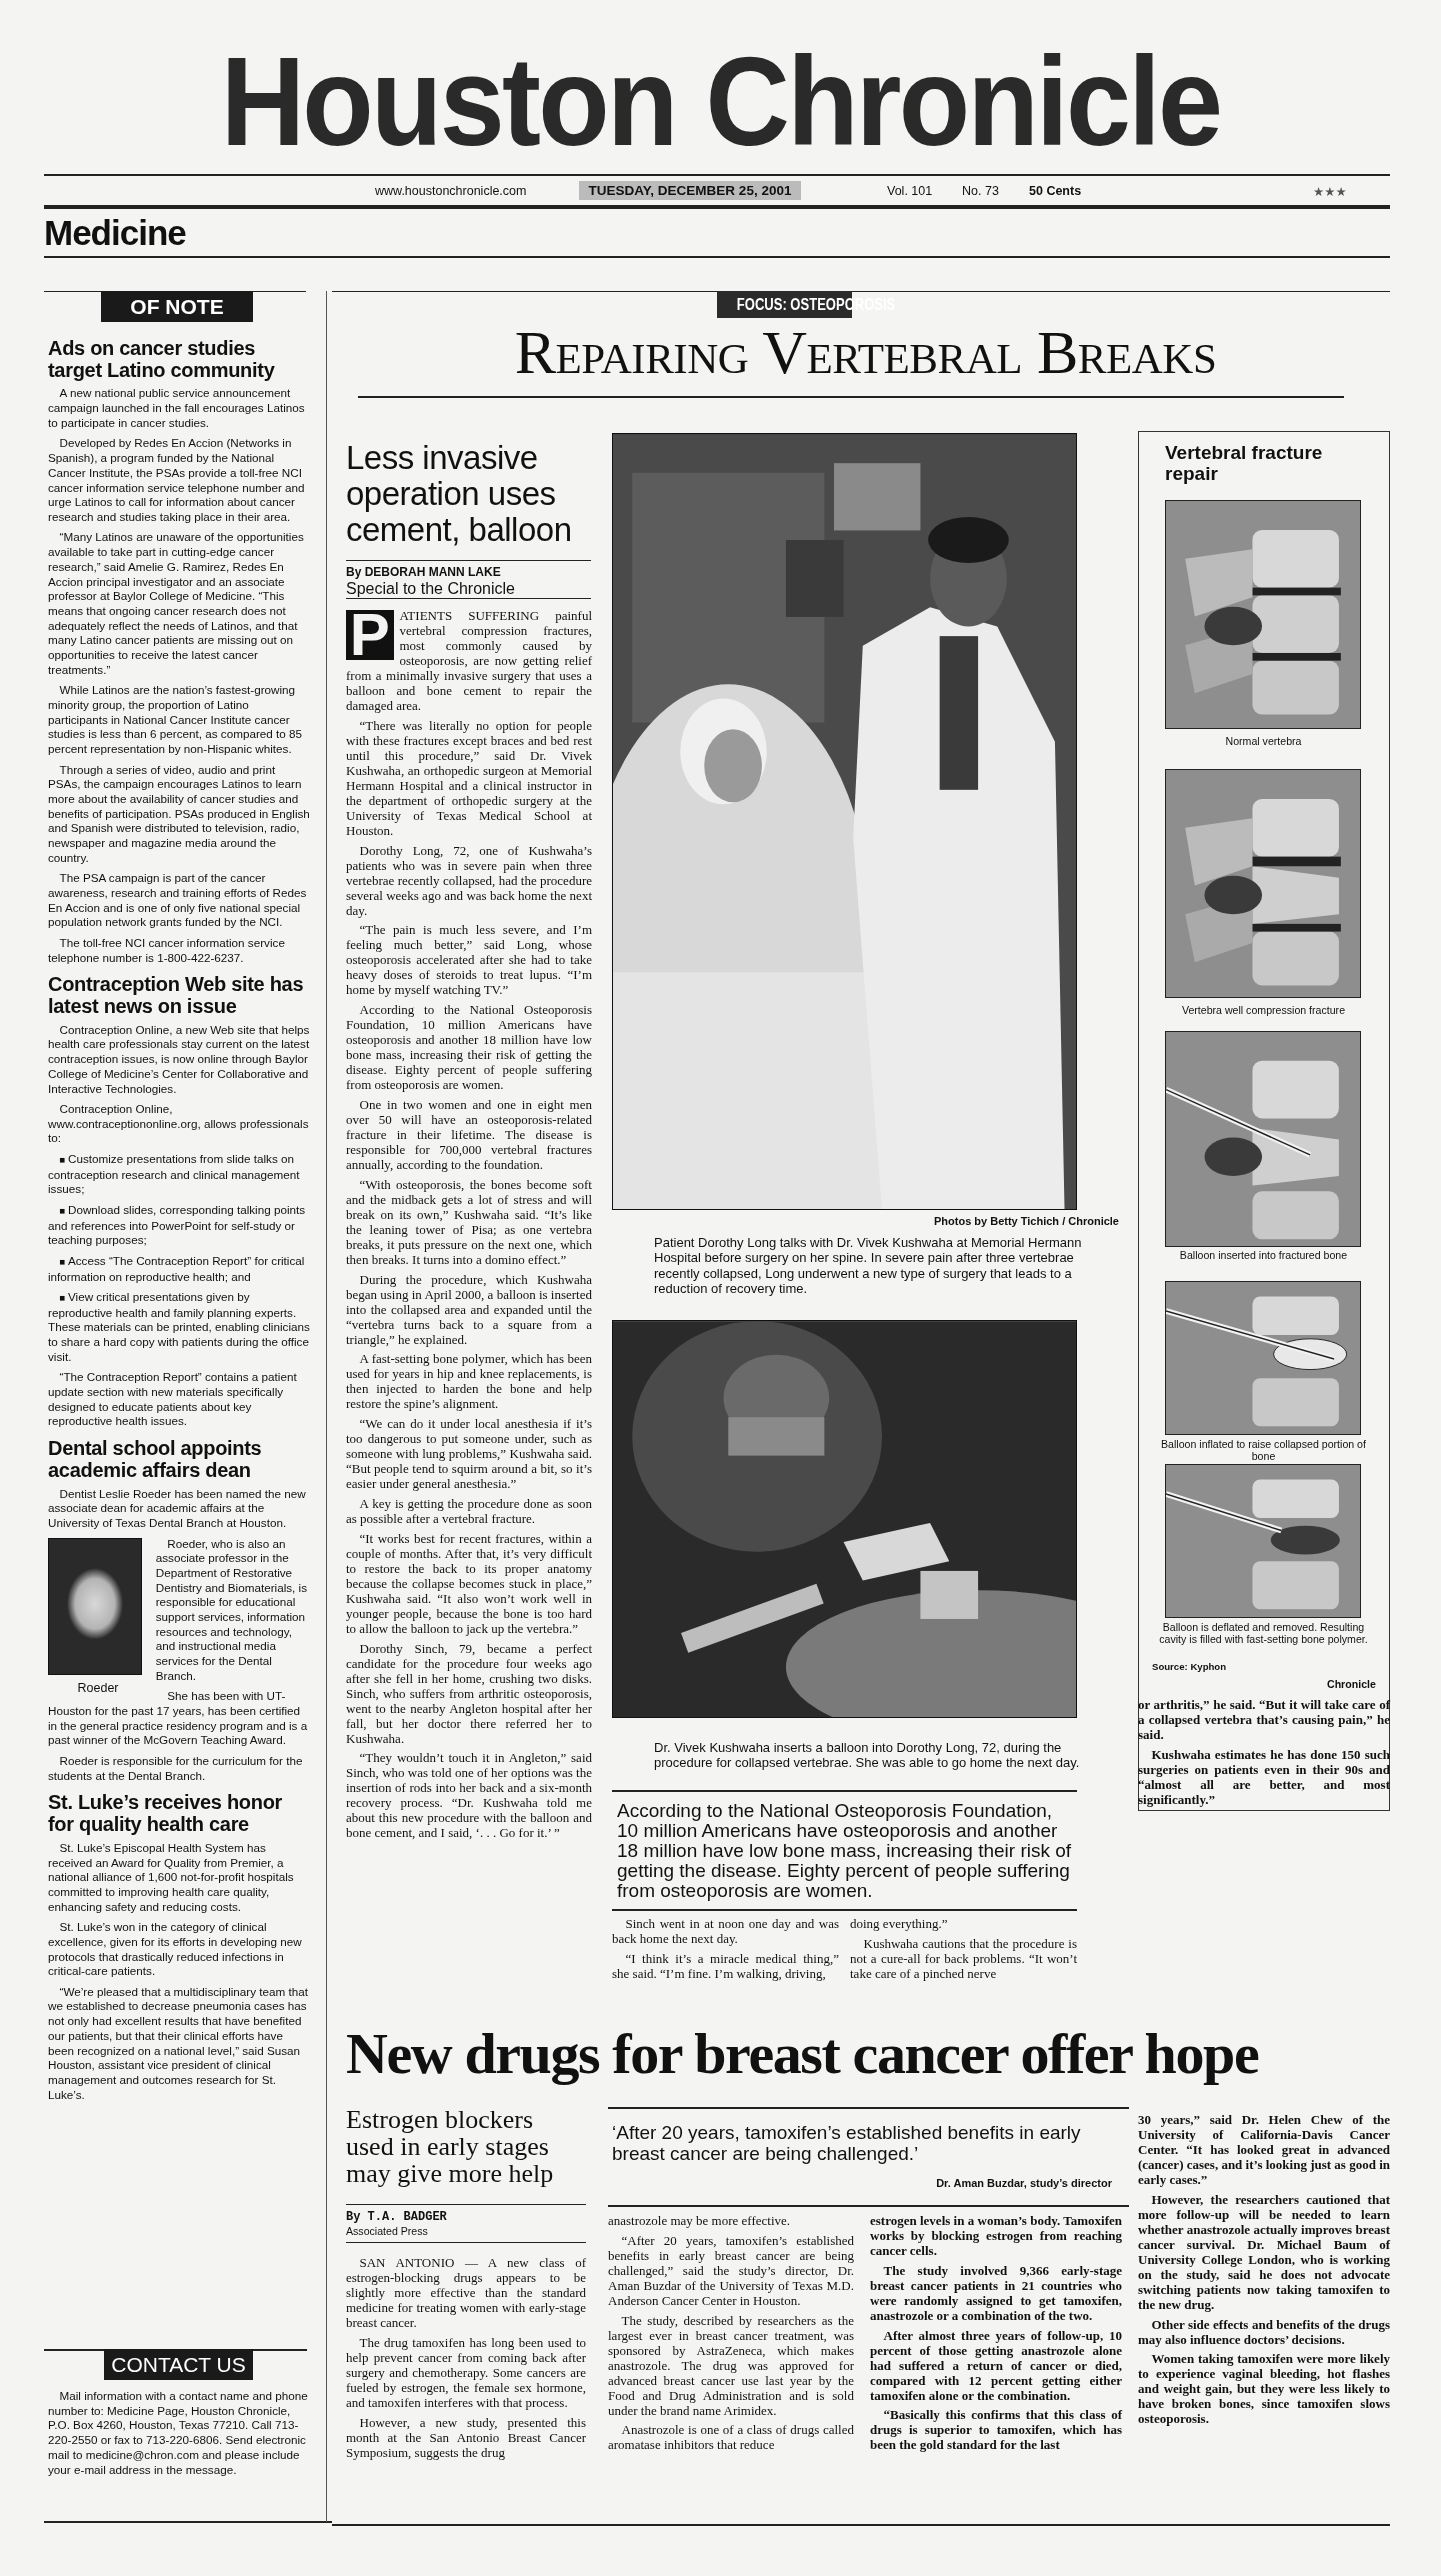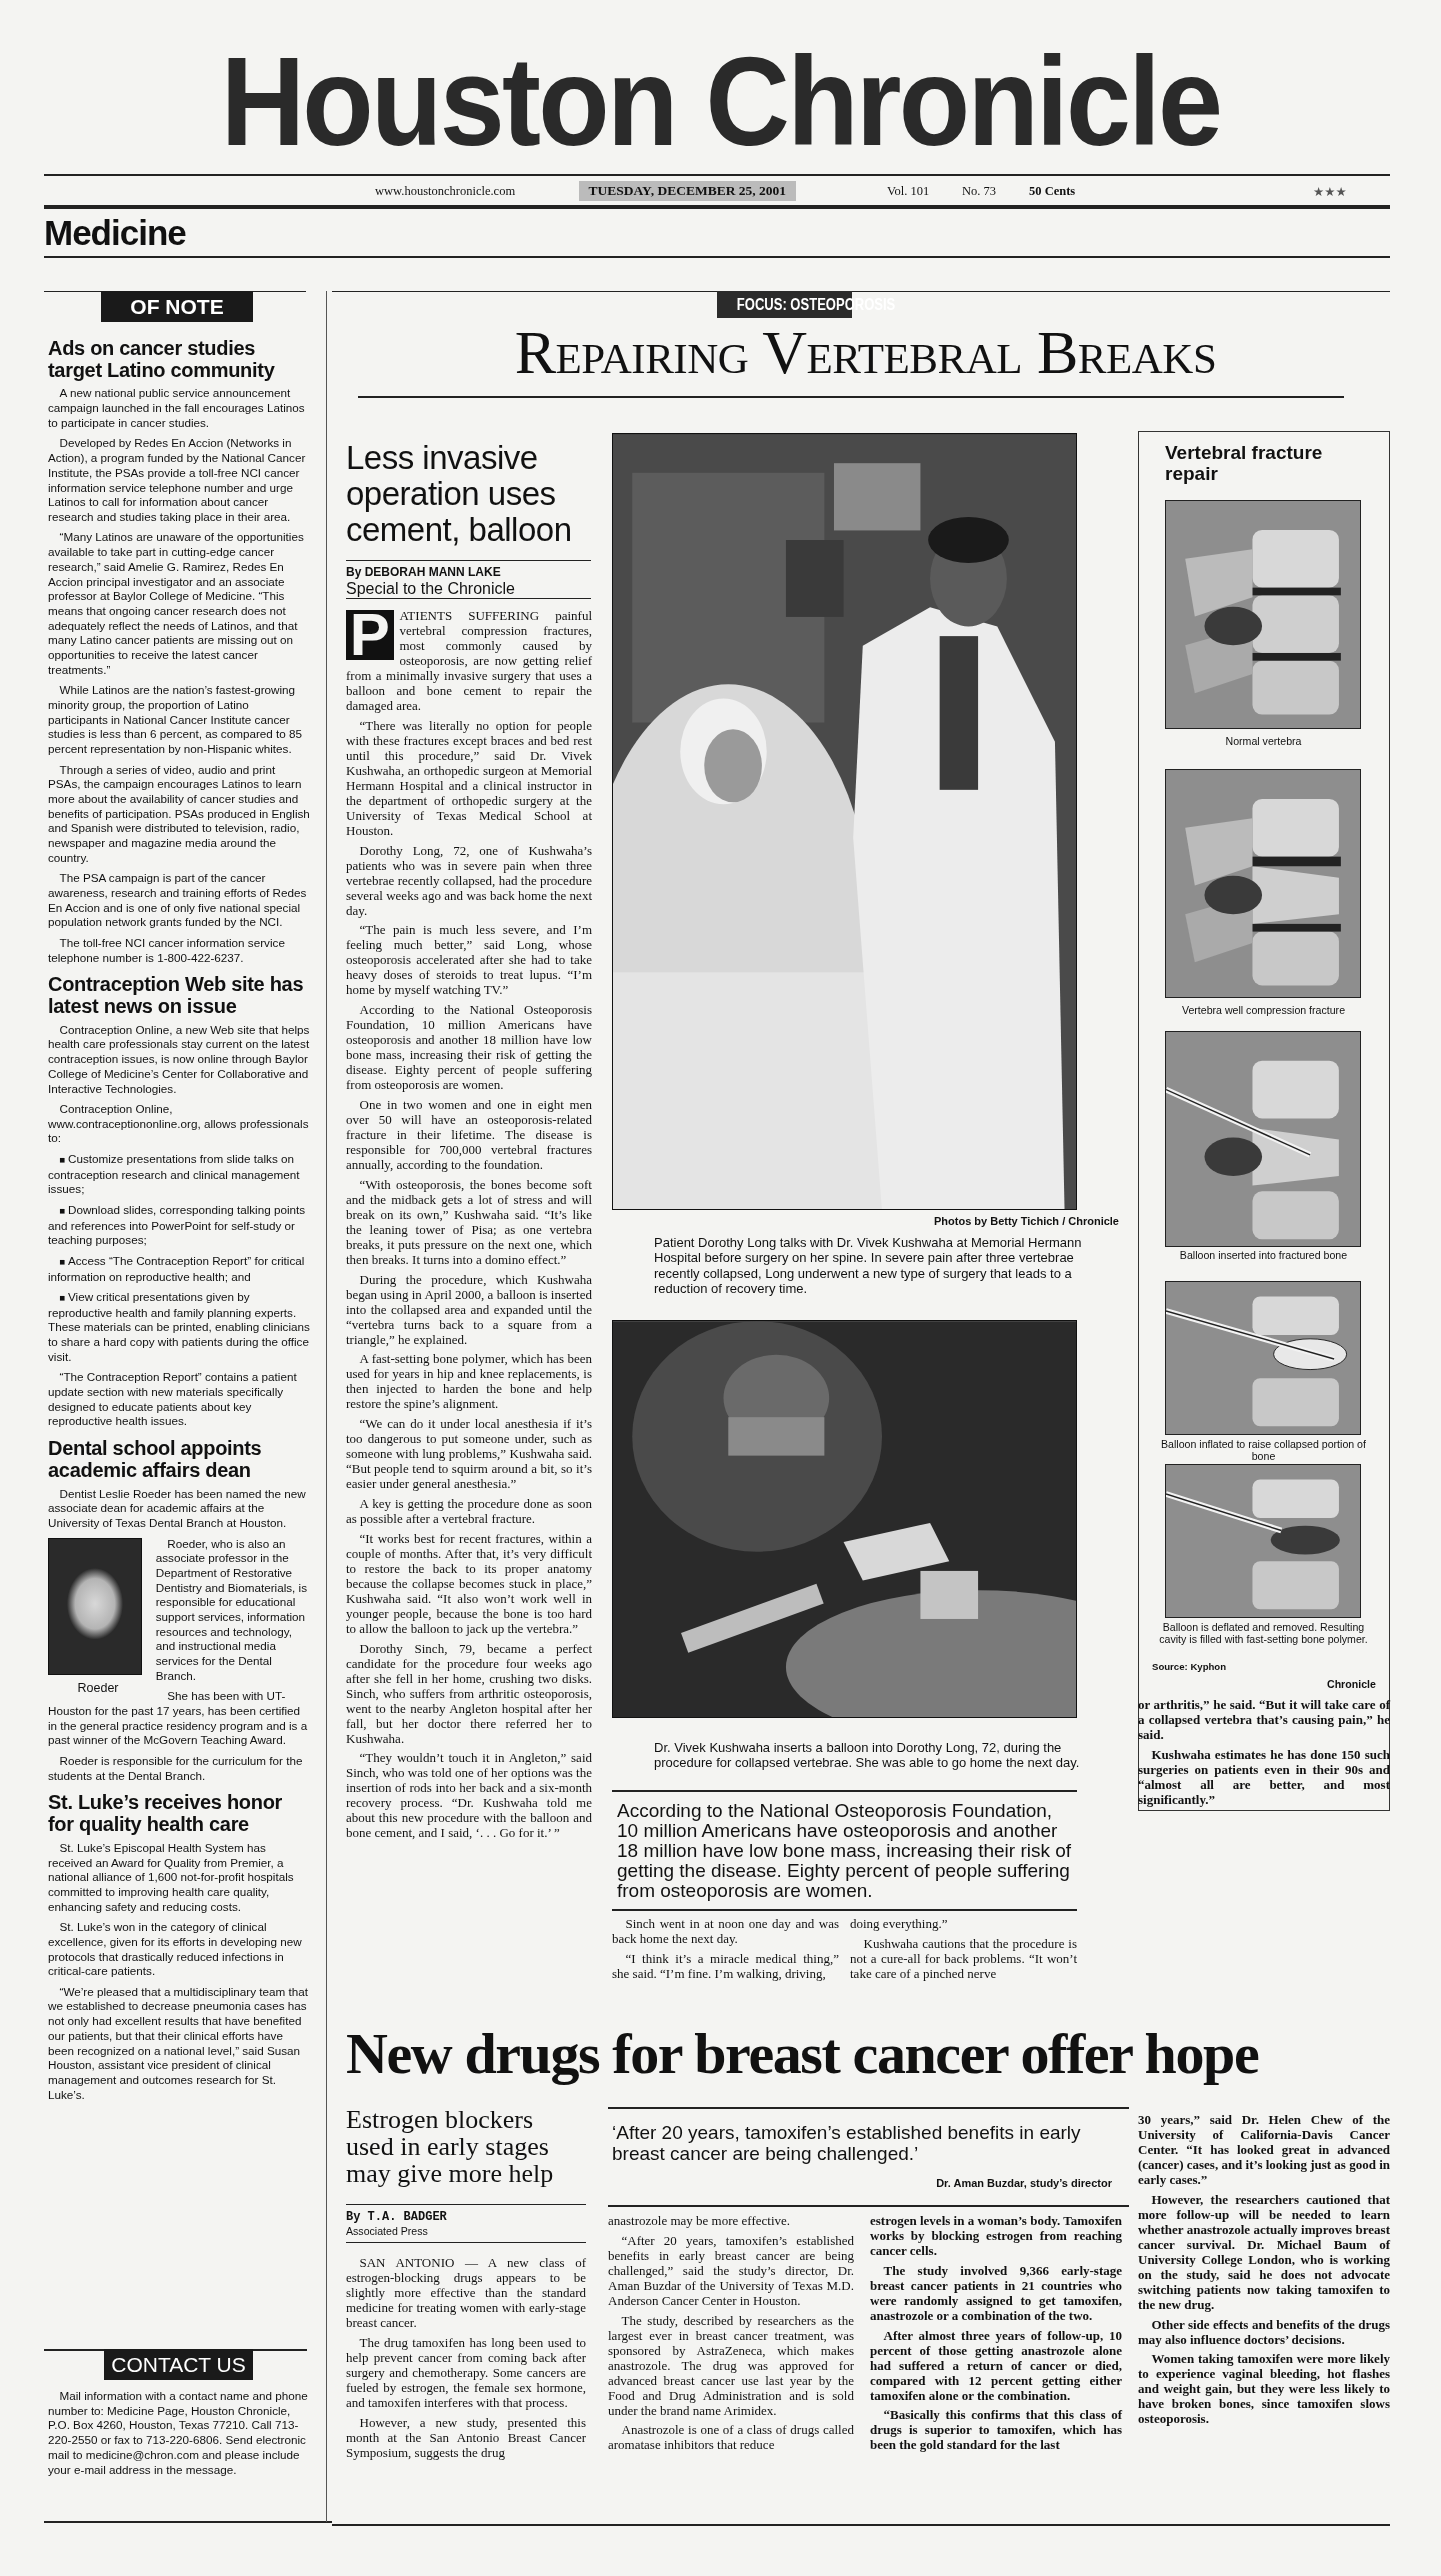--- a/index.html
+++ b/index.html
@@ -5,21 +5,21 @@
   * { box-sizing: border-box; margin: 0; padding: 0; }
   html, body { width: 1441px; height: 2576px; background: #f4f4f2; overflow: hidden; }
   body { position: relative; color: #111; font-family: "Liberation Serif", serif; }
   .abs { position: absolute; }
   .sans { font-family: "Liberation Sans", sans-serif; }
   .serif { font-family: "Liberation Serif", serif; }
 
   
   #masthead { left: 0; top: 38px; width: 1441px; text-align: center; font-family: "Liberation Sans", sans-serif; font-weight: 700; font-size: 127px; letter-spacing: -2.9px; color: #2a2a2a; line-height: 1; transform: scaleX(0.92); }
   .rule { position: absolute; background: #222; }
-  #dateline { left: 0; top: 181px; width: 1252px; height: 21px; font-family: Liberation Serif, serif; font-size: 12.5px; }
+  #dateline { left: 0; top: 181px; width: 1252px; height: 21px; font-family: Liberation Sans, sans-serif; font-size: 12.5px; }
   #dateline span { position: absolute; top: 2.9px; }
   #date-box { background: #bbb; padding: 1.9px 9.6px; font-weight: 700; font-size: 13.5px; }
   #section-title { left: 44px; top: 213px; font-family: "Liberation Sans", sans-serif; font-weight: 700; font-size: 35px; letter-spacing: -1px; }
 
   
   .tag-box { position: absolute; background: #1a1a1a; color: #fff; font-family: "Liberation Sans", sans-serif; font-weight: 700; text-align: center; }
   .side-head { font-family: "Liberation Sans", sans-serif; font-weight: 700; font-size: 20px; line-height: 22px; margin: 7.7px 0 5.8px; letter-spacing: -0.3px; }
   .side-p { font-family: "Liberation Sans", sans-serif; font-size: 11.7px; line-height: 14.7px; text-indent: 11.5px; margin-bottom: 5.8px; text-align: left; }
   .side-p.bullet::before { content: "\25A0  "; font-size: 9.6px; }
 
@@ -51,21 +51,21 @@
 <div class="rule" style="left:44px; top:256px; width:1346px; height:1.9px;"></div>
 
 <div class="rule" style="left:44px; top:291px; width:262px; height:1px;"></div>
 <div class="tag-box" style="left:101px; top:291px; width:152px; height:31px; font-size:21px; line-height:31px;">OF NOTE</div>
 
 <div class="abs" style="left:48px; top:329px; width:262px;">
 
   <div>
     <div class="side-head">Ads on cancer studies target Latino community</div>
     <p class="side-p">A new national public service announcement campaign launched in the fall encourages Latinos to participate in cancer studies.</p>
-    <p class="side-p">Developed by Redes En Accion (Networks in Action), a program funded by the National Cancer Institute, the PSAs provide a toll-free NCI cancer information service telephone number and urge Latinos to call for information about cancer research and studies taking place in their area.</p>
+    <p class="side-p">Developed by Redes En Accion (Networks in Spanish), a program funded by the National Cancer Institute, the PSAs provide a toll-free NCI cancer information service telephone number and urge Latinos to call for information about cancer research and studies taking place in their area.</p>
     <p class="side-p">“Many Latinos are unaware of the opportunities available to take part in cutting-edge cancer research,” said Amelie G. Ramirez, Redes En Accion principal investigator and an associate professor at Baylor College of Medicine. “This means that ongoing cancer research does not adequately reflect the needs of Latinos, and that many Latino cancer patients are missing out on opportunities to receive the latest cancer treatments.”</p>
     <p class="side-p">While Latinos are the nation’s fastest-growing minority group, the proportion of Latino participants in National Cancer Institute cancer studies is less than 6 percent, as compared to 85 percent representation by non-Hispanic whites.</p>
     <p class="side-p">Through a series of video, audio and print PSAs, the campaign encourages Latinos to learn more about the availability of cancer studies and benefits of participation. PSAs produced in English and Spanish were distributed to television, radio, newspaper and magazine media around the country.</p>
     <p class="side-p">The PSA campaign is part of the cancer awareness, research and training efforts of Redes En Accion and is one of only five national special population network grants funded by the NCI.</p>
     <p class="side-p">The toll-free NCI cancer information service telephone number is 1-800-422-6237.</p>
   </div>
 
   <div>
     <div class="side-head">Contraception Web site has latest news on issue</div>
     <p class="side-p">Contraception Online, a new Web site that helps health care professionals stay current on the latest contraception issues, is now online through Baylor College of Medicine’s Center for Collaborative and Interactive Technologies.</p>

